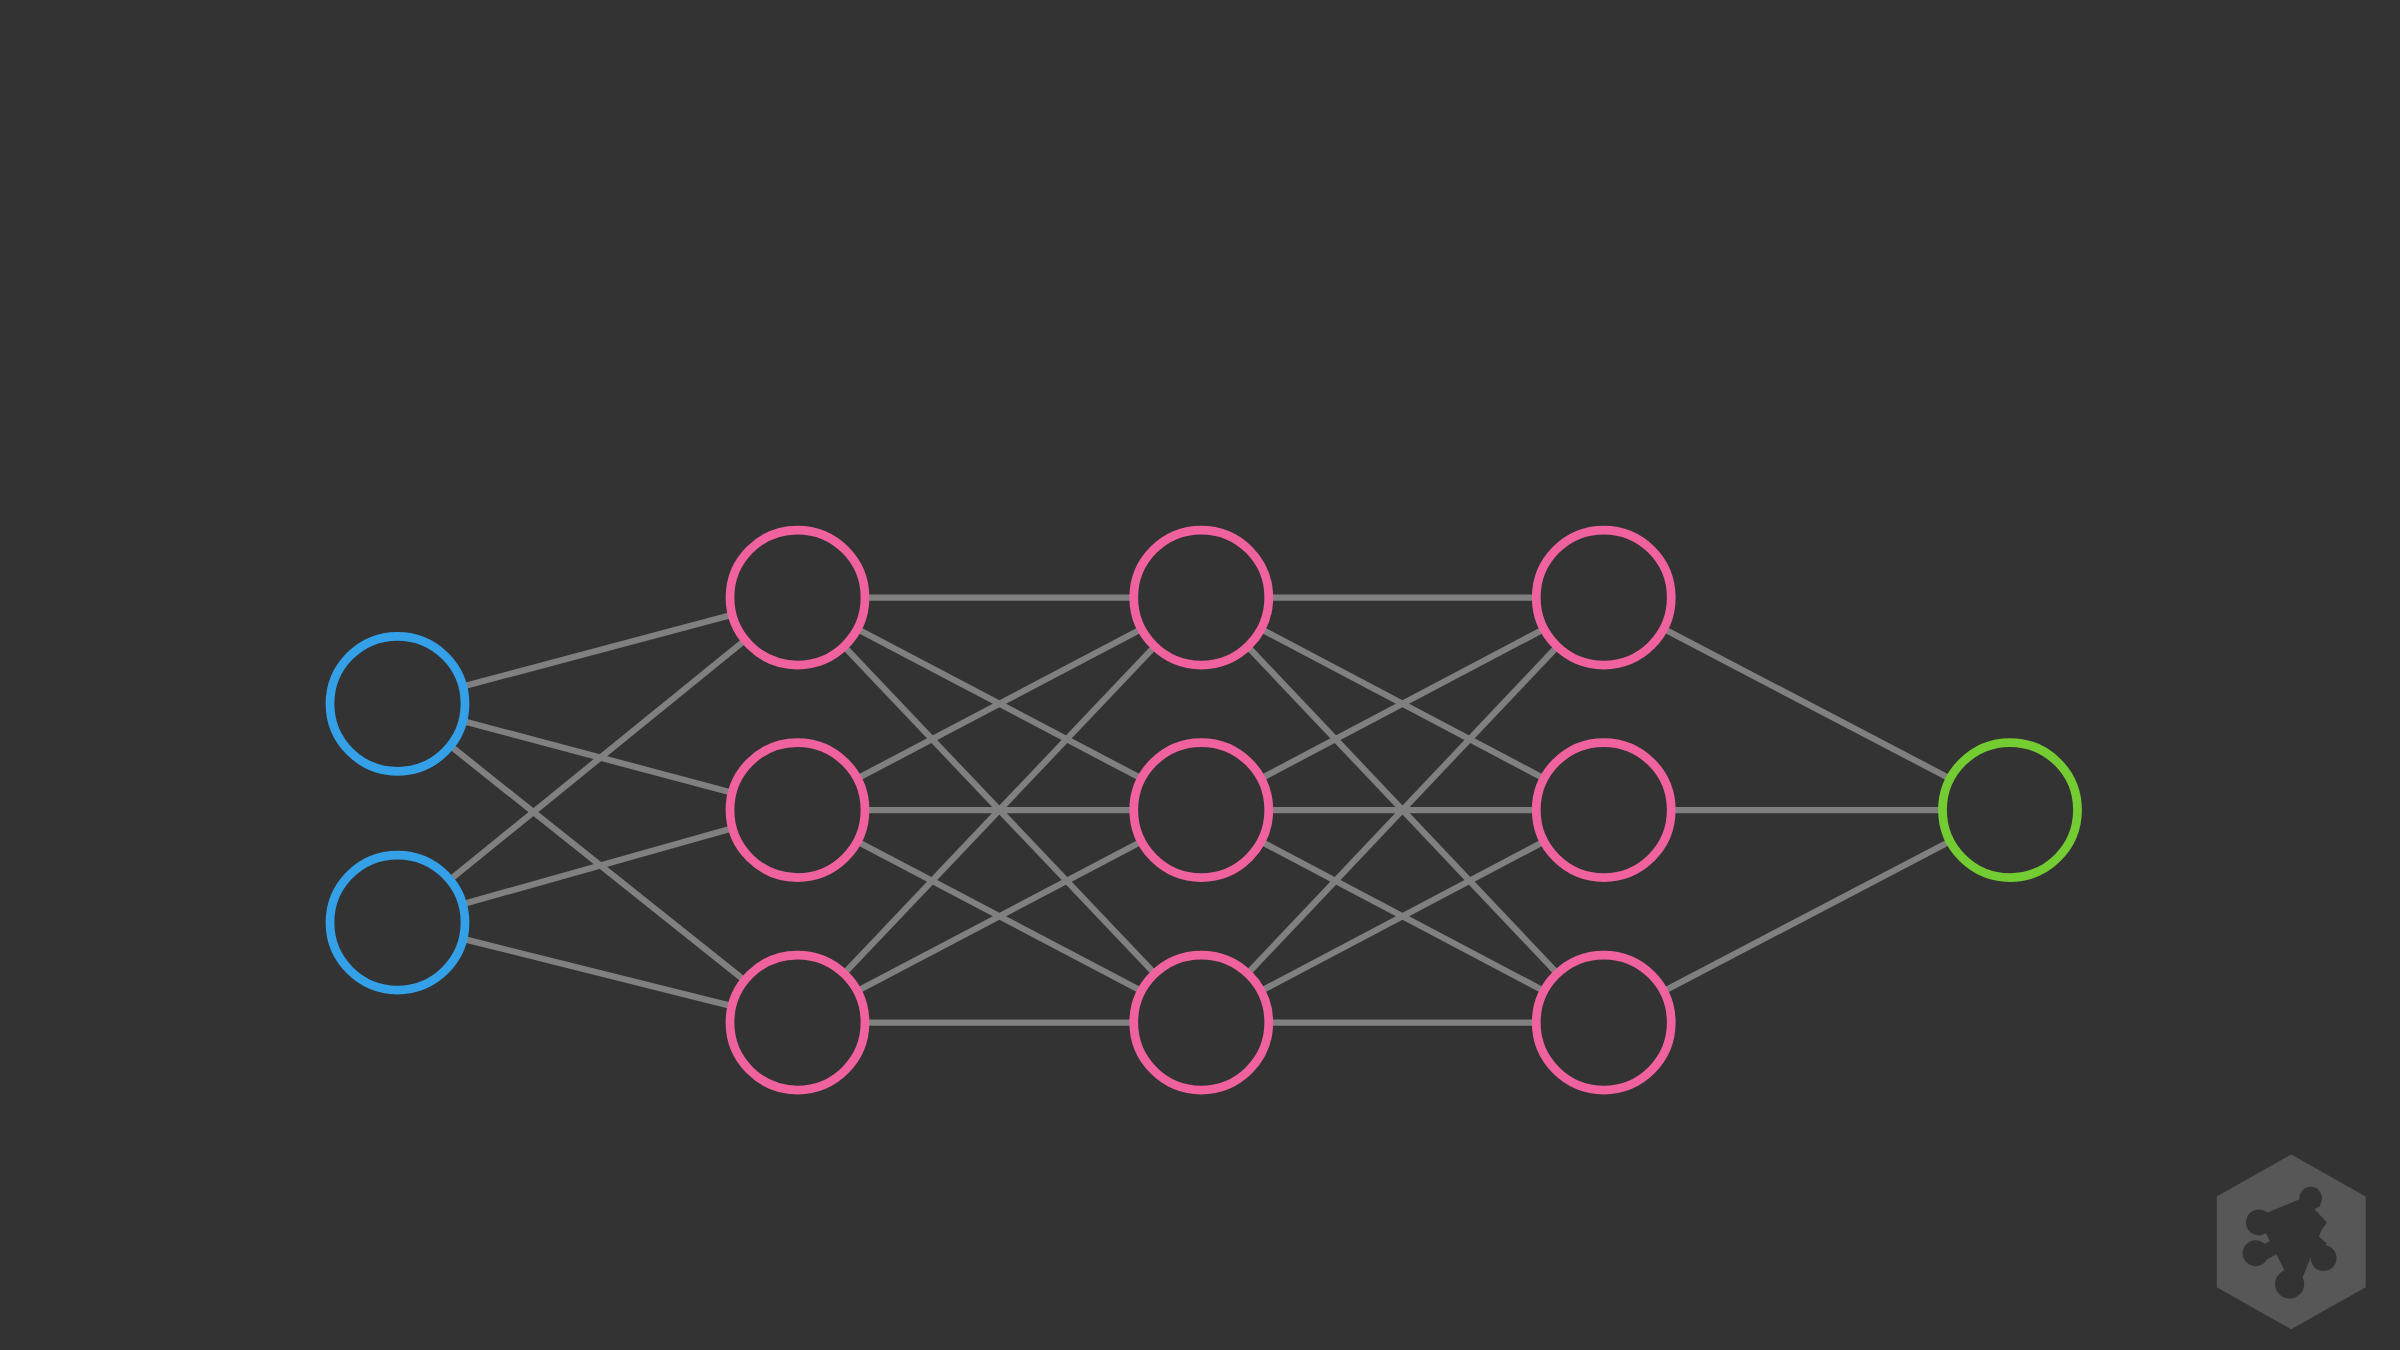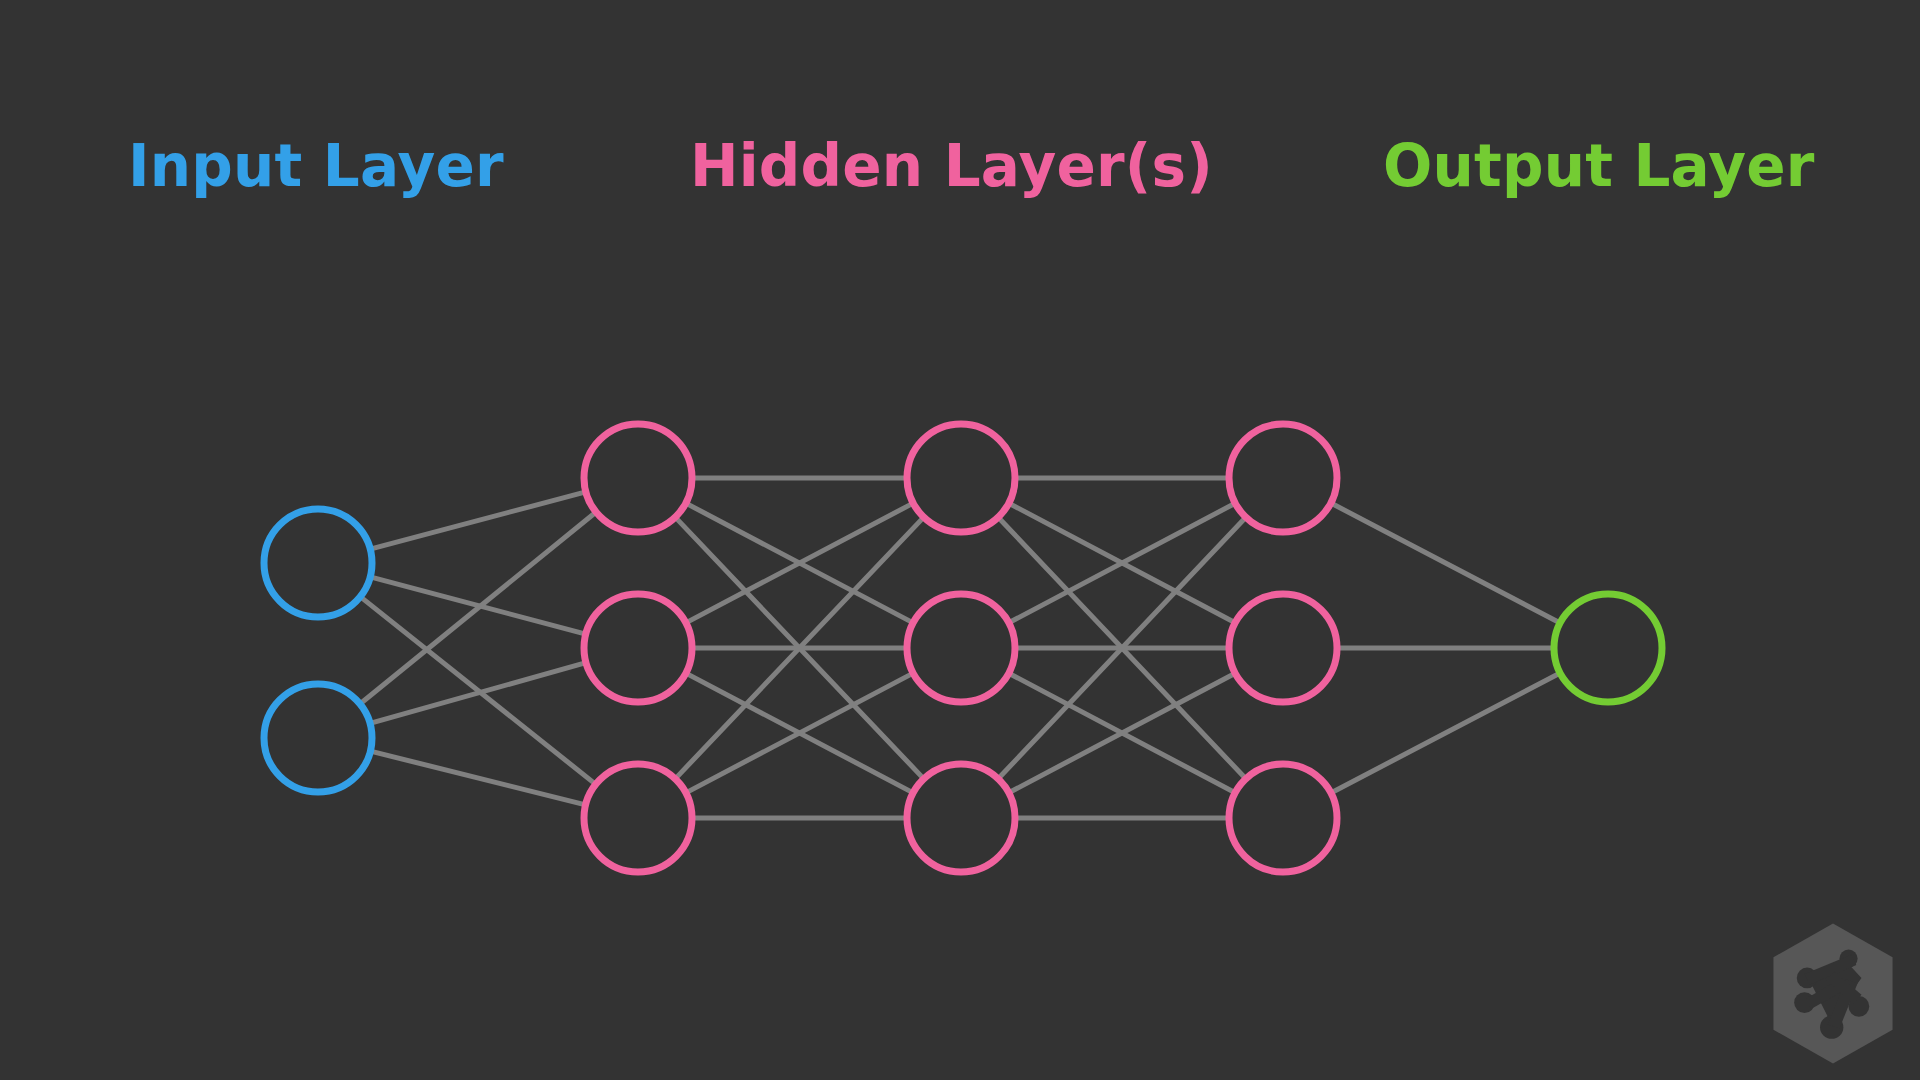--- a/index.html
+++ b/index.html
@@ -101,25 +101,20 @@
         <circle cx="961" cy="478" r="54" fill="none" stroke="#F0629E" stroke-width="7"></circle>
         <circle cx="961" cy="648" r="54" fill="none" stroke="#F0629E" stroke-width="7"></circle>
         <circle cx="961" cy="818" r="54" fill="none" stroke="#F0629E" stroke-width="7"></circle>
         <circle cx="1283" cy="478" r="54" fill="none" stroke="#F0629E" stroke-width="7"></circle>
         <circle cx="1283" cy="648" r="54" fill="none" stroke="#F0629E" stroke-width="7"></circle>
         <circle cx="1283" cy="818" r="54" fill="none" stroke="#F0629E" stroke-width="7"></circle>
         <circle cx="1608" cy="648" r="54" fill="none" stroke="#74CC33" stroke-width="7"></circle>
       </g>
   </svg>
 
-  <div id="labels">
-    <div class="layer-label" id="label-input" style="color: rgb(51, 160, 232);">Input Layer</div>
-    <div class="layer-label" id="label-hidden" style="color: rgb(240, 98, 158);">Hidden Layer(s)</div>
-    <div class="layer-label" id="label-output" style="color: rgb(116, 204, 51);">Output Layer</div>
-  </div>
 
   <svg id="watermark" viewBox="0 0 100 112">
     <path id="wm-hex" d="M50 2 L96 28 L96 84 L50 110 L4 84 L4 28 Z" fill="#575757"></path>
     <g id="wm-glyph" fill="#333333">
       <path d="M31 44 L59 30 L72 44 L60 61 L49 80 L40 62 Z"></path>
       <circle cx="30" cy="44" r="8"></circle>
       <circle cx="28" cy="63" r="8"></circle>
       <circle cx="49" cy="82" r="9"></circle>
       <circle cx="70" cy="66" r="8"></circle>
       <circle cx="62" cy="29" r="7"></circle>

